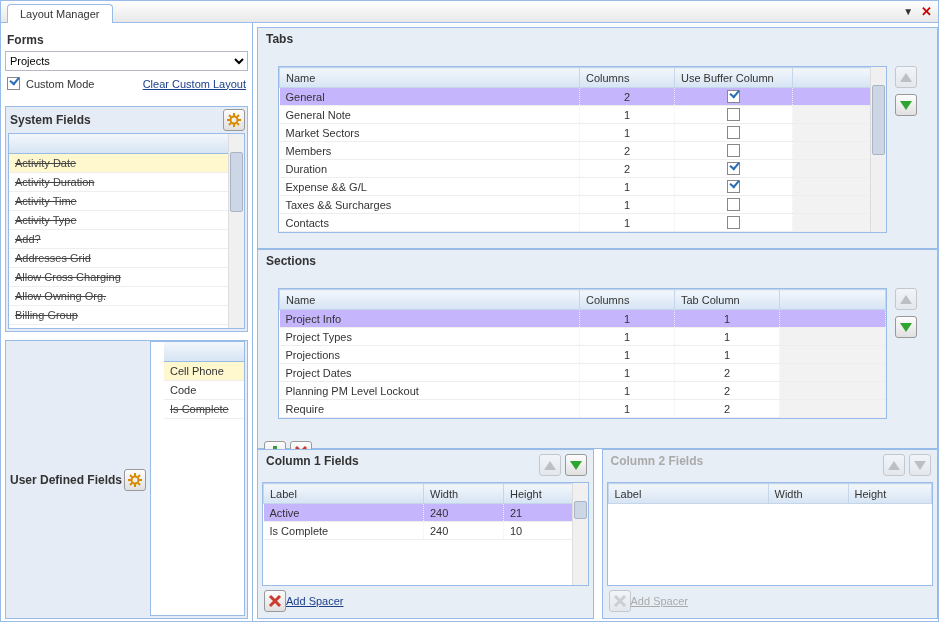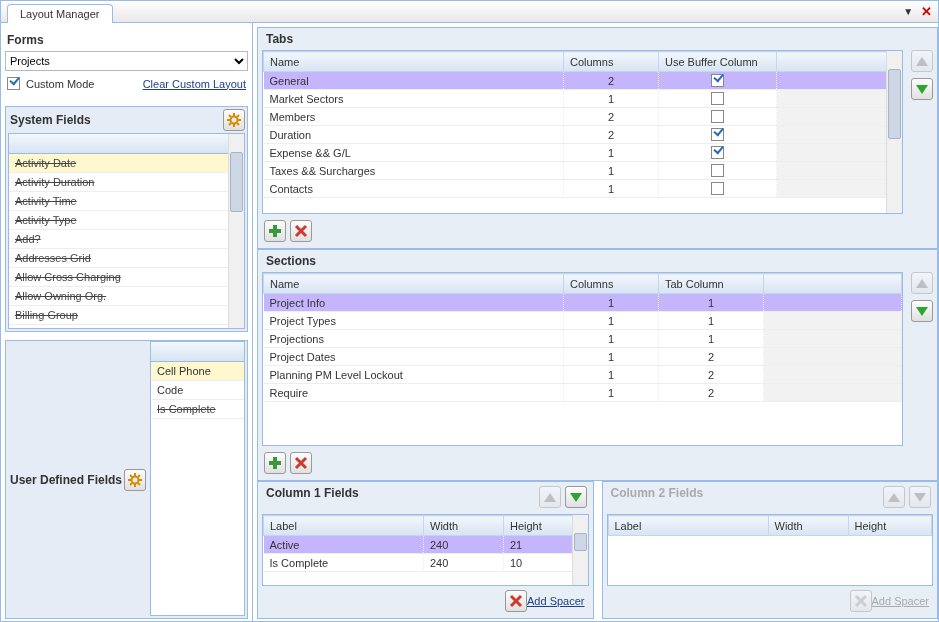--- a/index.html
+++ b/index.html
@@ -118,21 +118,21 @@
   .scroll-thumb {
     position: absolute; left:1px; right:1px;
     background: #cdd6e4; border:1px solid #aab4c4; border-radius:2px;
   }
   .section {
     border: 1px solid #99bbe8;
     background: #e8eef6;
     display:flex; flex-direction:column;
   }
   .section-body {
-    margin: 4px;
+    margin: 20px;
     display:flex; gap:8px;
   }
   .table-wrap { flex:1; display:flex; }
   .table-scroll-area { flex:1; border:1px solid #99bbe8; background:#fff; overflow:hidden; position:relative; }
   .tbl { width: 100%; border-collapse: collapse; }
   .tbl th {
     background: linear-gradient(#f3f7fb,#d6e4f4);
     border: 1px solid #c5d6ea;
     font-weight: normal;
     height: 20px;
@@ -162,21 +162,21 @@
     display:flex; align-items:flex-start; justify-content:space-between;
     padding: 4px 6px 2px 8px;
   }
   .col-head .heading { font-size: 12px; }
   .col-head .arrow-pair { display:flex; gap:4px; }
   .col-body {
     margin: 4px 4px 2px 4px;
     border:1px solid #99bbe8; background:#fff; flex:1;
     overflow:hidden; position:relative;
   }
-  .col-foot { display:flex; align-items:center; justify-content:flex-end; padding: 2px 8px 6px 6px; }
+  .col-foot { display:flex; align-items:center; justify-content:flex-start; padding: 2px 8px 6px 6px; }
   .link2 { color:#1b3f8b; text-decoration:underline; cursor:pointer; }
   .checkbox {
     width: 13px; height: 13px; border: 1px solid #888; background:#fff;
     display:inline-block; position:relative; vertical-align:middle;
   }
   .checkbox.checked::after {
     content:""; position:absolute; left:2px; top:-1px;
     width:7px; height:4px;
     border-left:2px solid #2a6db5; border-bottom:2px solid #2a6db5;
     transform: rotate(-50deg);
@@ -265,21 +265,21 @@
                 <line x1="0" y1="7" x2="3" y2="7"></line>
                 <line x1="11" y1="7" x2="14" y2="7"></line>
                 <line x1="2" y1="2" x2="4" y2="4"></line>
                 <line x1="10" y1="10" x2="12" y2="12"></line>
                 <line x1="12" y1="2" x2="10" y2="4"></line>
                 <line x1="2" y1="12" x2="4" y2="10"></line>
               </g>
             </svg>
         </div>
       </div>
-      <div class="list-box" style="flex:1;margin:0 2px 2px 2px;">
+      <div class="list-box" style="flex:1;margin:0 2px 2px 2px;padding-left:13px;">
         <div class="list-header"></div>
         <div id="udfields">
             <div class="list-row selected">Cell Phone</div>
             <div class="list-row">Code</div>
             <div class="list-row struck">Is Complete</div>
           </div>
       </div>
     </div>
   </div>
 
@@ -300,20 +300,26 @@
             </tr>
                 </thead>
             <tbody id="tabsBody">
                   <tr class="selected">
                     <td>General</td>
                     <td class="center">2</td>
                     <td class="center"><span class="checkbox checked"></span></td>
                     <td class="faded-col"></td>
                   </tr>
                   <tr>
+                    <td>General Note</td>
+                    <td class="center">1</td>
+                    <td class="center"><span class="checkbox"></span></td>
+                    <td class="faded-col"></td>
+                  </tr>
+                  <tr>
                     <td>Market Sectors</td>
                     <td class="center">1</td>
                     <td class="center"><span class="checkbox"></span></td>
                     <td class="faded-col"></td>
                   </tr>
                   <tr>
                     <td>Members</td>
                     <td class="center">2</td>
                     <td class="center"><span class="checkbox"></span></td>
                     <td class="faded-col"></td>
@@ -367,21 +373,21 @@
         </div>
         <div class="icon-btn">
           <svg width="14" height="14">
               <line x1="2" y1="2" x2="12" y2="12" stroke="#cc3b2f" stroke-width="3"></line>
               <line x1="12" y1="2" x2="2" y2="12" stroke="#cc3b2f" stroke-width="3"></line>
             </svg>
         </div>
       </div>
     </div>
 
-    <div class="section" style="height:232px;">
+    <div class="section" style="height:200px;">
       <div class="heading" style="margin:4px 8px 0 8px;">Sections</div>
       <div class="section-body" style="flex:1;">
         <div class="table-wrap">
           <div class="table-scroll-area">
             <table class="tbl">
                 <thead>
                   <tr>
               <th style="width:300px;">Name</th>
               <th style="width:95px;" class="center">Columns</th>
               <th style="width:105px;" class="center">Tab Column</th>

